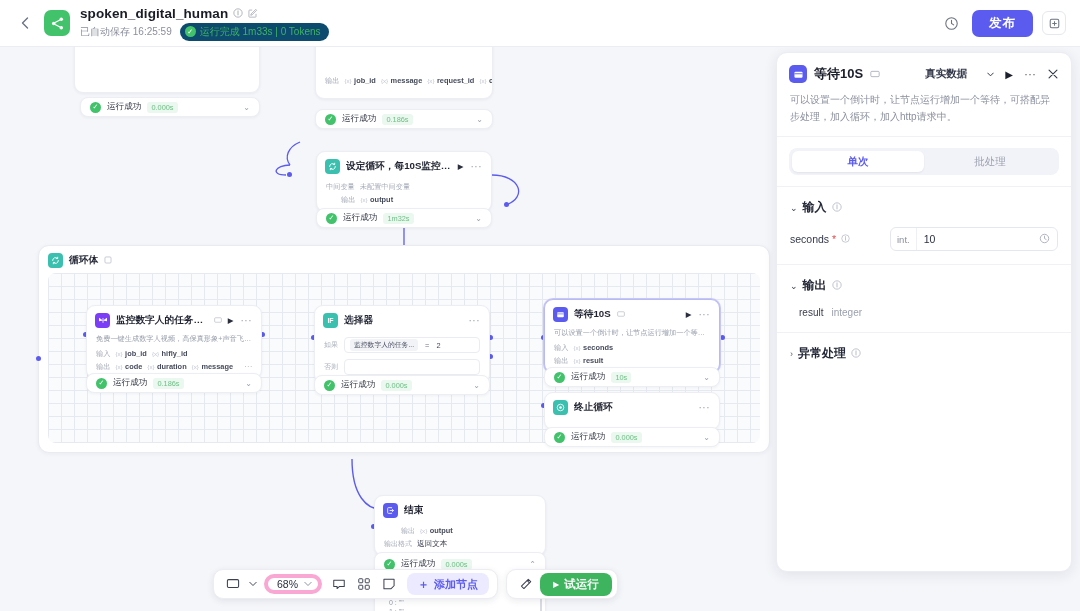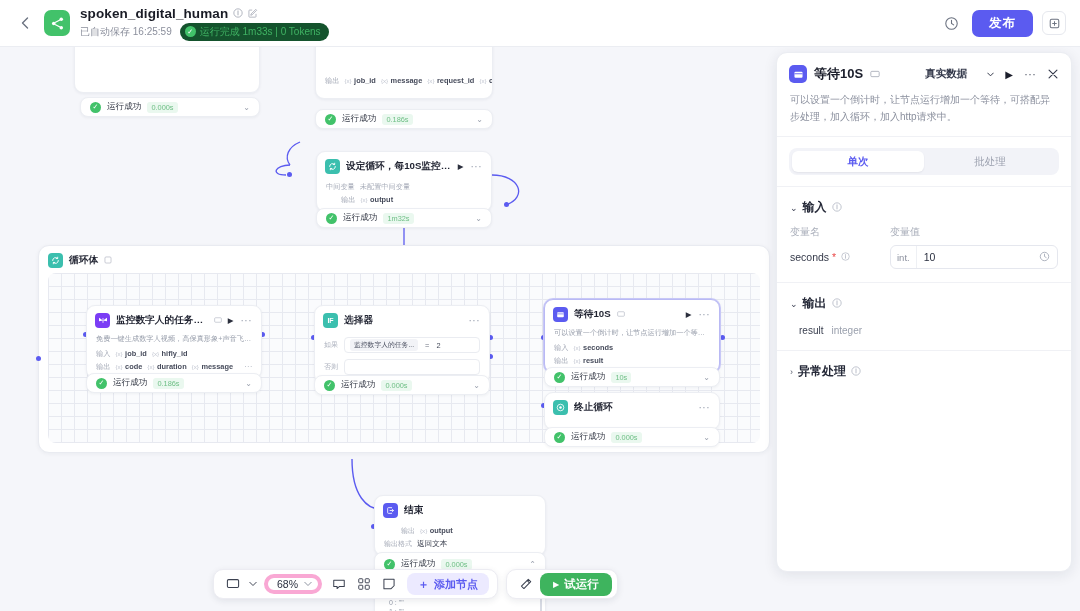--- a/index.html
+++ b/index.html
@@ -33,21 +33,21 @@
     flex: 0 0 auto;
   }
   .hdr-texts { margin-left: 10px; display: flex; flex-direction: column; justify-content: center; gap: 2px;}
   .hdr-title-row { display: flex; align-items: center; gap: 5px; }
   .hdr-title { font-size: 13.5px; font-weight: bold; color: #1a1c26; letter-spacing: .1px;}
   .hdr-ico { color: #9ca3af; font-size: 10.5px; line-height: 1; display:inline-flex; }
   .hdr-sub-row { display: flex; align-items: center; gap: 8px; }
   .autosave { font-size: 10px; color: #8b8f9c; white-space: nowrap; }
   .run-badge {
     display: flex; align-items: center; gap: 4px;
-    background: #14532d; border-radius: 10px;
+    background: #0c4a6e; border-radius: 10px;
     padding: 2px 8px 2px 5px;
     font-size: 10px; color: #3fb263; white-space: nowrap;
   }
   .run-badge .chk {
     width: 11px; height: 11px; border-radius: 50%; background: #42c26a;
     display: flex; align-items: center; justify-content: center;
     color: #fff; font-size: 7px; line-height: 1; flex: 0 0 auto;
   }
   .hdr-right { margin-left: auto; display: flex; align-items: center; gap: 9px; padding-right: 14px; }
   .icon-btn {
@@ -760,24 +760,20 @@
     <div class="sec-head">
       <span class="sec-caret">⌄</span>
       <span class="sec-title">输入</span>
       <span class="sec-info">
         <svg width="10" height="10" viewBox="0 0 12 12">
             <circle cx="6" cy="6" r="5" stroke="#b5b9c5" stroke-width="1" fill="none"></circle>
             <path d="M6 5.2v3.1M6 3.5v.8" stroke="#b5b9c5" stroke-width="1.1" stroke-linecap="round"></path>
           </svg>
       </span>
     </div>
-    <div class="vrow">
-      <span class="vcol-a">变量名</span>
-      <span class="vcol-b">变量值</span>
-    </div>
     <div class="vrow2">
       <span class="vname">
         <span>seconds</span>
           <span class="req">*</span>
         <span class="sec-info" style="margin-left:2px;">
           <svg width="9" height="9" viewBox="0 0 12 12">
               <circle cx="6" cy="6" r="5" stroke="#b5b9c5" stroke-width="1" fill="none"></circle>
               <path d="M6 5.2v3.1M6 3.5v.8" stroke="#b5b9c5" stroke-width="1.1" stroke-linecap="round"></path>
             </svg>
         </span>

